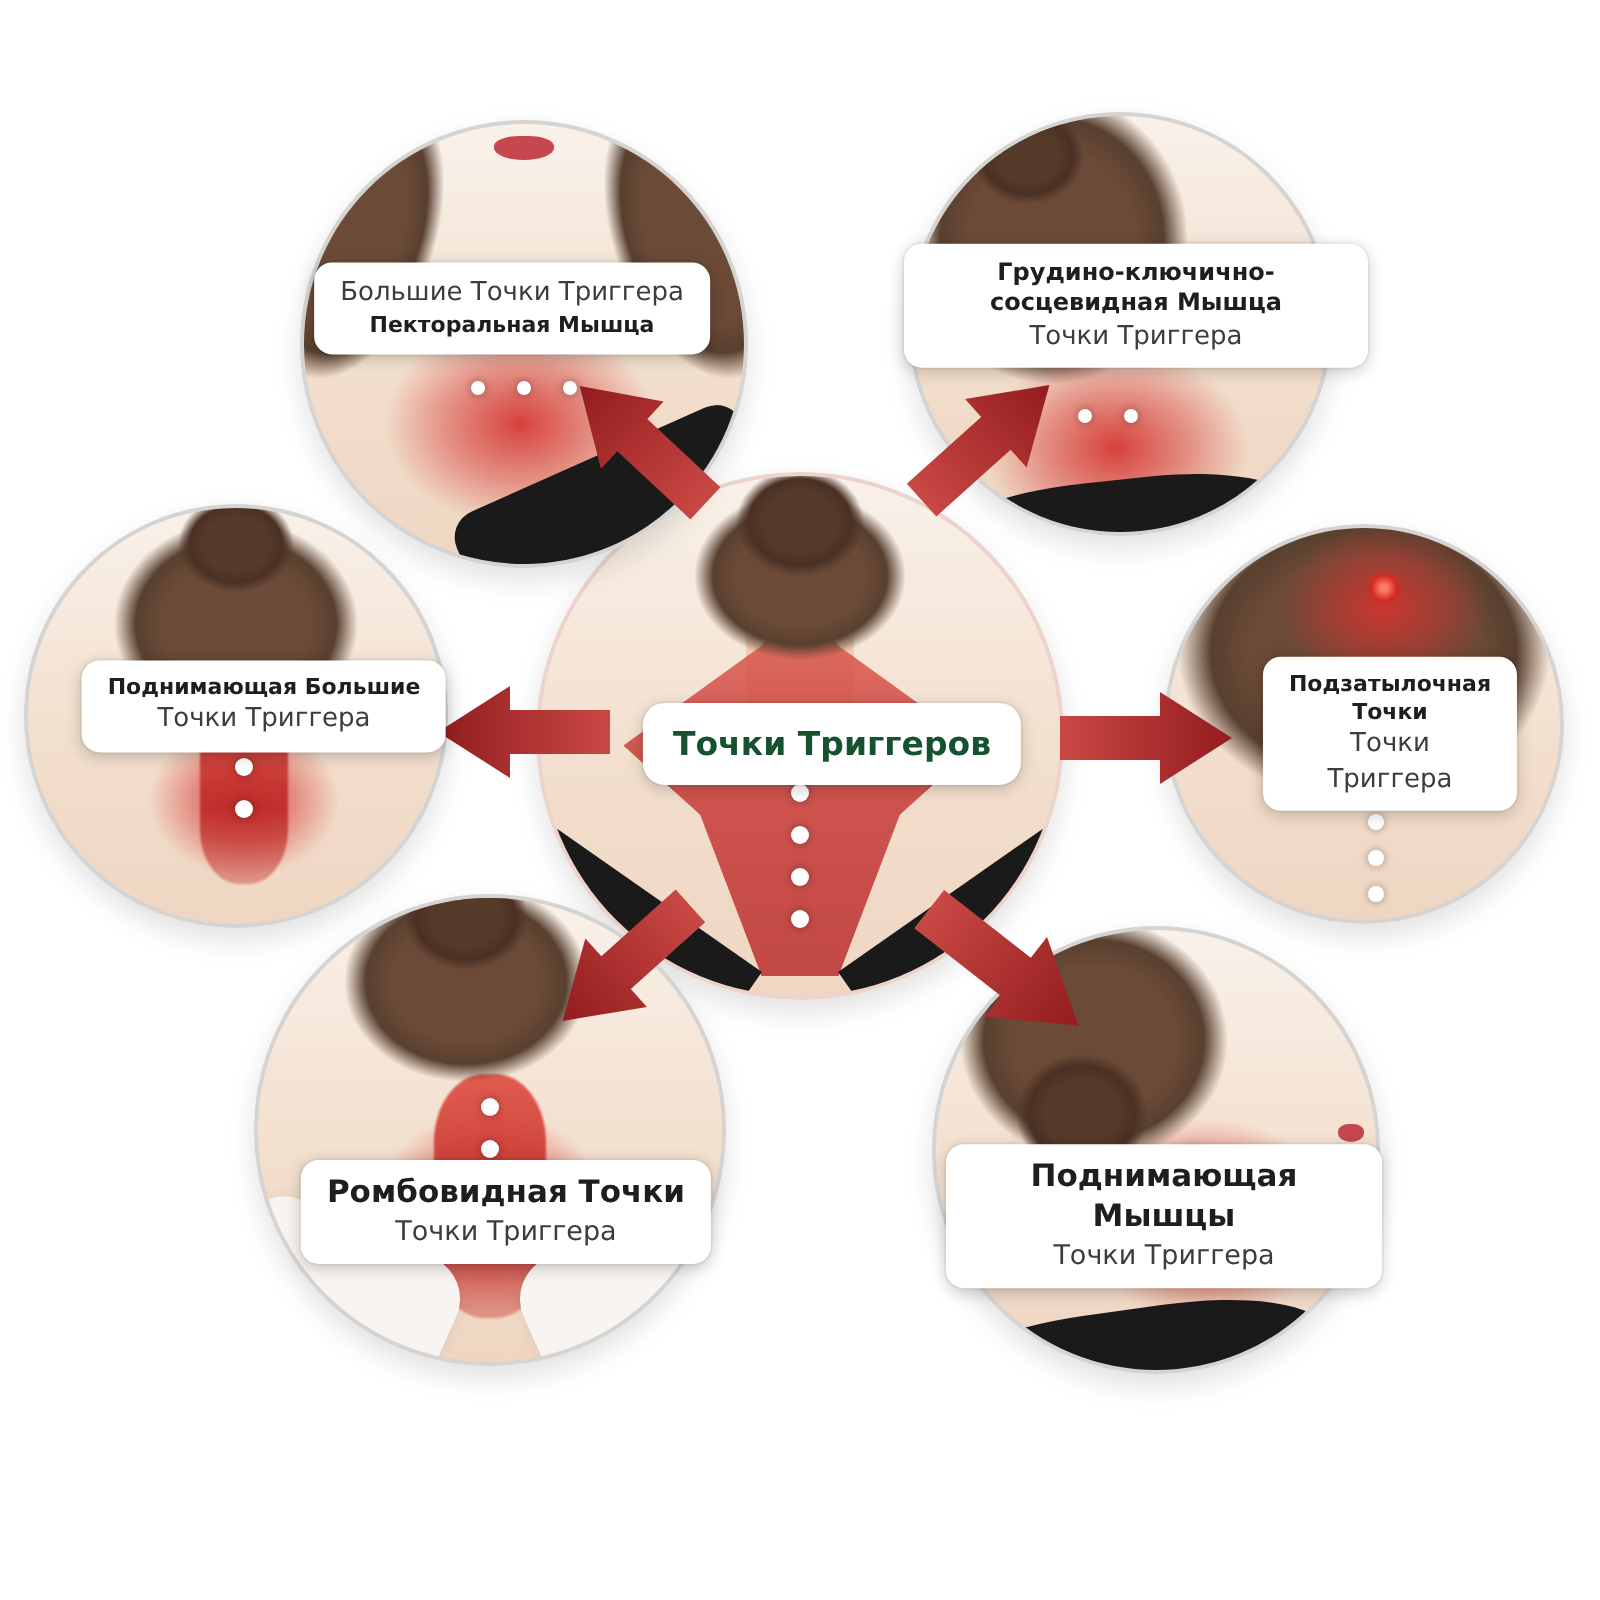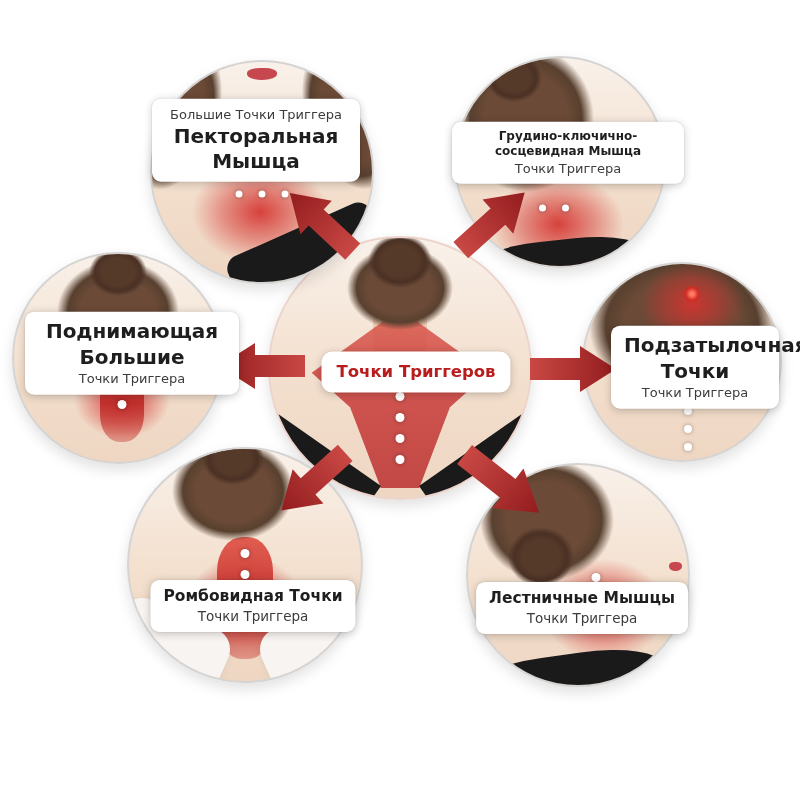--- a/index.html
+++ b/index.html
@@ -97,25 +97,25 @@
   .c-scalene .band{left:44%;bottom:-28px;width:198px;height:58px;transform:translateX(-50%) rotate(-8deg);border-radius:40%}
   .c-scalene .lips{right:6px;top:44%;width:13px;height:9px}
 
   
   .arrow-layer{position:absolute;inset:0;z-index:5;pointer-events:none}
 
   
   .label{position:absolute;transform:translate(-50%,-50%);background:#fff;border-radius:9px;
     box-shadow:0 2px 8px rgba(0,0,0,.20),0 0 0 1px rgba(0,0,0,.04);
     padding:7px 13px;text-align:center;z-index:10}
-  .label .muscle{font-weight:bold;color:#1e1e1e;font-size:20px;line-height:1.28}
+  .label .muscle{font-weight:bold;color:#1e1e1e;font-size:11px;line-height:1.28}
   .label .note{color:#3c3c3c;font-size:13px;line-height:1.35}
   .label-center{left:416px;top:372px;max-width:238px;padding:9px 15px;border-radius:11px}
-  .label-center .line{font-weight:bold;font-size:16.5px;color:#b91c1c;line-height:1.4;white-space:nowrap}
-  .label-pectoral{left:256px;top:140px;max-width:208px}
+  .label-center .line{font-weight:bold;font-size:16.5px;color:#14532d;line-height:1.4;white-space:nowrap}
+  .label-pectoral{left:256px;top:154px;max-width:208px}
   .label-sterno{left:568px;top:153px;max-width:248px}
   .label-sterno .muscle{font-size:12px}
   .label-levator{left:132px;top:353px;max-width:214px}
   .label-suboccipital{left:695px;top:367px;max-width:168px}
   .label-rhomboid{left:253px;top:606px;max-width:220px}
   .label-rhomboid .muscle,.label-scalene .muscle{font-size:15.5px}
   .label-rhomboid .note,.label-scalene .note{font-size:13.5px}
   .label-scalene{left:582px;top:608px;max-width:220px}
 </style>
 </head>
@@ -267,17 +267,17 @@
     <div class="muscle">Подзатылочная Точки</div>
     <div class="note">Точки Триггера</div>
   </div>
 
   <div class="label label-rhomboid">
     <div class="muscle">Ромбовидная Точки</div>
     <div class="note">Точки Триггера</div>
   </div>
 
   <div class="label label-scalene">
-    <div class="muscle">Лестничные Мышцы</div>
+    <div class="muscle">Поднимающая Мышцы</div>
     <div class="note">Точки Триггера</div>
   </div>
 
 </div>
 
 </body></html>

